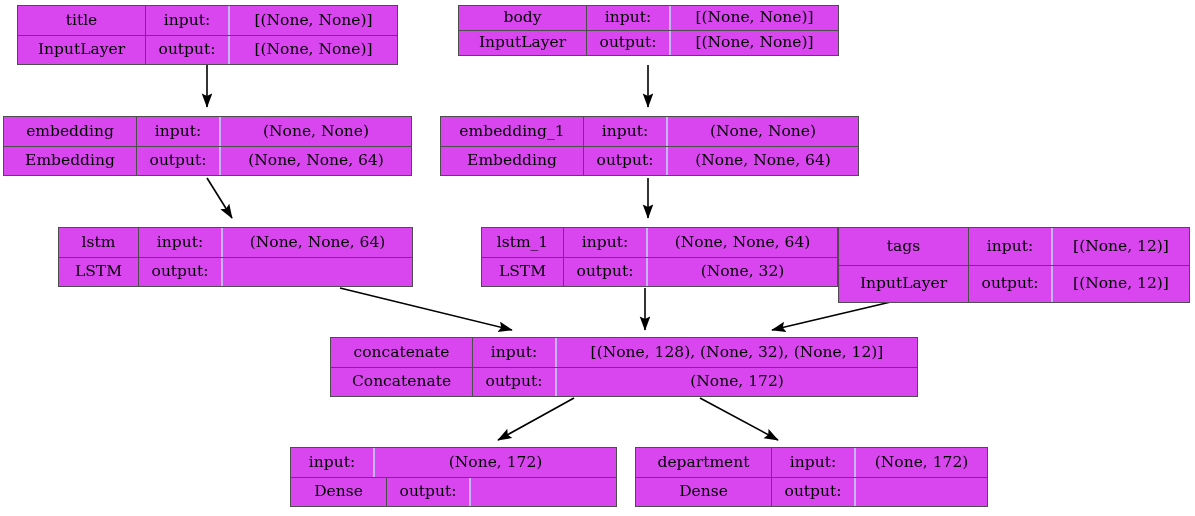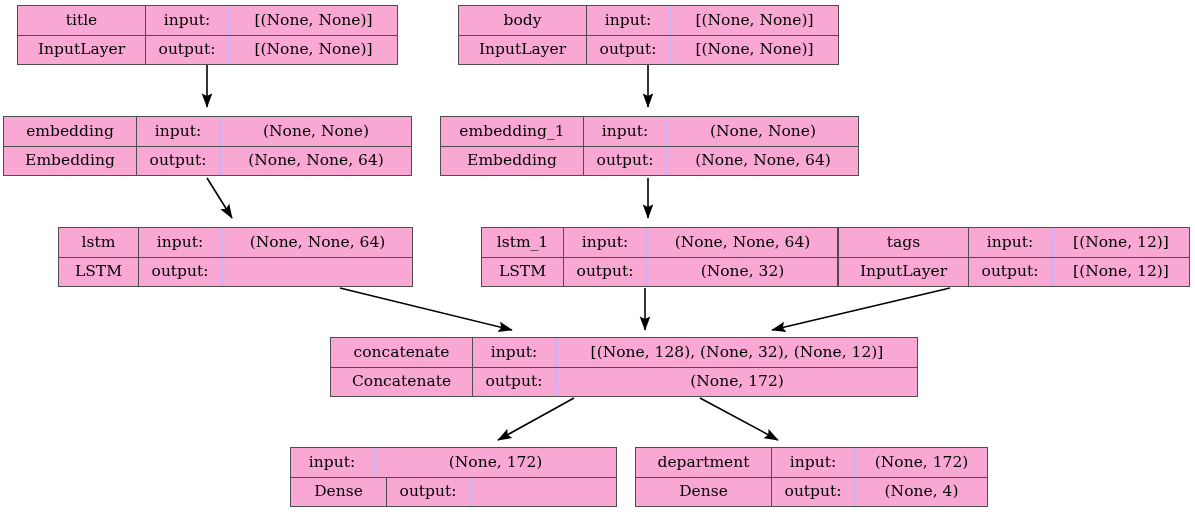--- a/index.html
+++ b/index.html
@@ -12,21 +12,21 @@
     width: 1195px;
     height: 516px;
     background: #ffffff;
     font-family: "DejaVu Serif", "Liberation Serif", serif;
     overflow: hidden;
   }
   .node {
     position: absolute;
     box-sizing: border-box;
     border: 1px solid #4d4d4d;
-    background: #f9a8d4;
+    background: #d946ef;
     display: flex;
     flex-direction: column;
   }
   .node-row {
     display: flex;
     flex: 1 1 0;
     min-height: 0;
   }
   .node-row.top {
     border-bottom: 1px solid #4d4d4d;
@@ -87,21 +87,21 @@
       <div class="cell c-label" style="width:84px;">input:</div>
       <div class="cell c-shape full">[(None, None)]</div>
     </div>
     <div class="node-row">
       <div class="cell c-name" style="width:128px;">InputLayer</div>
       <div class="cell c-label" style="width:84px;">output:</div>
       <div class="cell c-shape full">[(None, None)]</div>
     </div>
   </div>
 
-  <div class="node" style="left:458px; top:5px; width:381px; height:60px;">
+  <div class="node" style="left:458px; top:5px; width:381px; height:51px;">
     <div class="node-row top">
       <div class="cell c-name" style="width:128px;">body</div>
       <div class="cell c-label" style="width:84px;">input:</div>
       <div class="cell c-shape full">[(None, None)]</div>
     </div>
     <div class="node-row">
       <div class="cell c-name" style="width:128px;">InputLayer</div>
       <div class="cell c-label" style="width:84px;">output:</div>
       <div class="cell c-shape full">[(None, None)]</div>
     </div>
@@ -151,21 +151,21 @@
       <div class="cell c-label" style="width:84px;">input:</div>
       <div class="cell c-shape full">(None, None, 64)</div>
     </div>
     <div class="node-row">
       <div class="cell c-name" style="width:82px;">LSTM</div>
       <div class="cell c-label" style="width:84px;">output:</div>
       <div class="cell c-shape full">(None, 32)</div>
     </div>
   </div>
 
-  <div class="node" style="left:838px; top:227px; width:352px; height:60px;">
+  <div class="node" style="left:838px; top:227px; width:352px; height:76px;">
     <div class="node-row top">
       <div class="cell c-name" style="width:130px;">tags</div>
       <div class="cell c-label" style="width:84px;">input:</div>
       <div class="cell c-shape full">[(None, 12)]</div>
     </div>
     <div class="node-row">
       <div class="cell c-name" style="width:130px;">InputLayer</div>
       <div class="cell c-label" style="width:84px;">output:</div>
       <div class="cell c-shape full">[(None, 12)]</div>
     </div>
@@ -197,17 +197,16 @@
 
   <div class="node" style="left:635px; top:447px; width:353px; height:60px;">
     <div class="node-row top">
       <div class="cell c-name" style="width:136px;">department</div>
       <div class="cell c-label" style="width:84px;">input:</div>
       <div class="cell c-shape full">(None, 172)</div>
     </div>
     <div class="node-row">
       <div class="cell c-name" style="width:136px;">Dense</div>
       <div class="cell c-label" style="width:84px;">output:</div>
-      <div class="cell c-shape full">(None, 4)</div>
     </div>
   </div>
 
 </div>
 
 </body></html>

